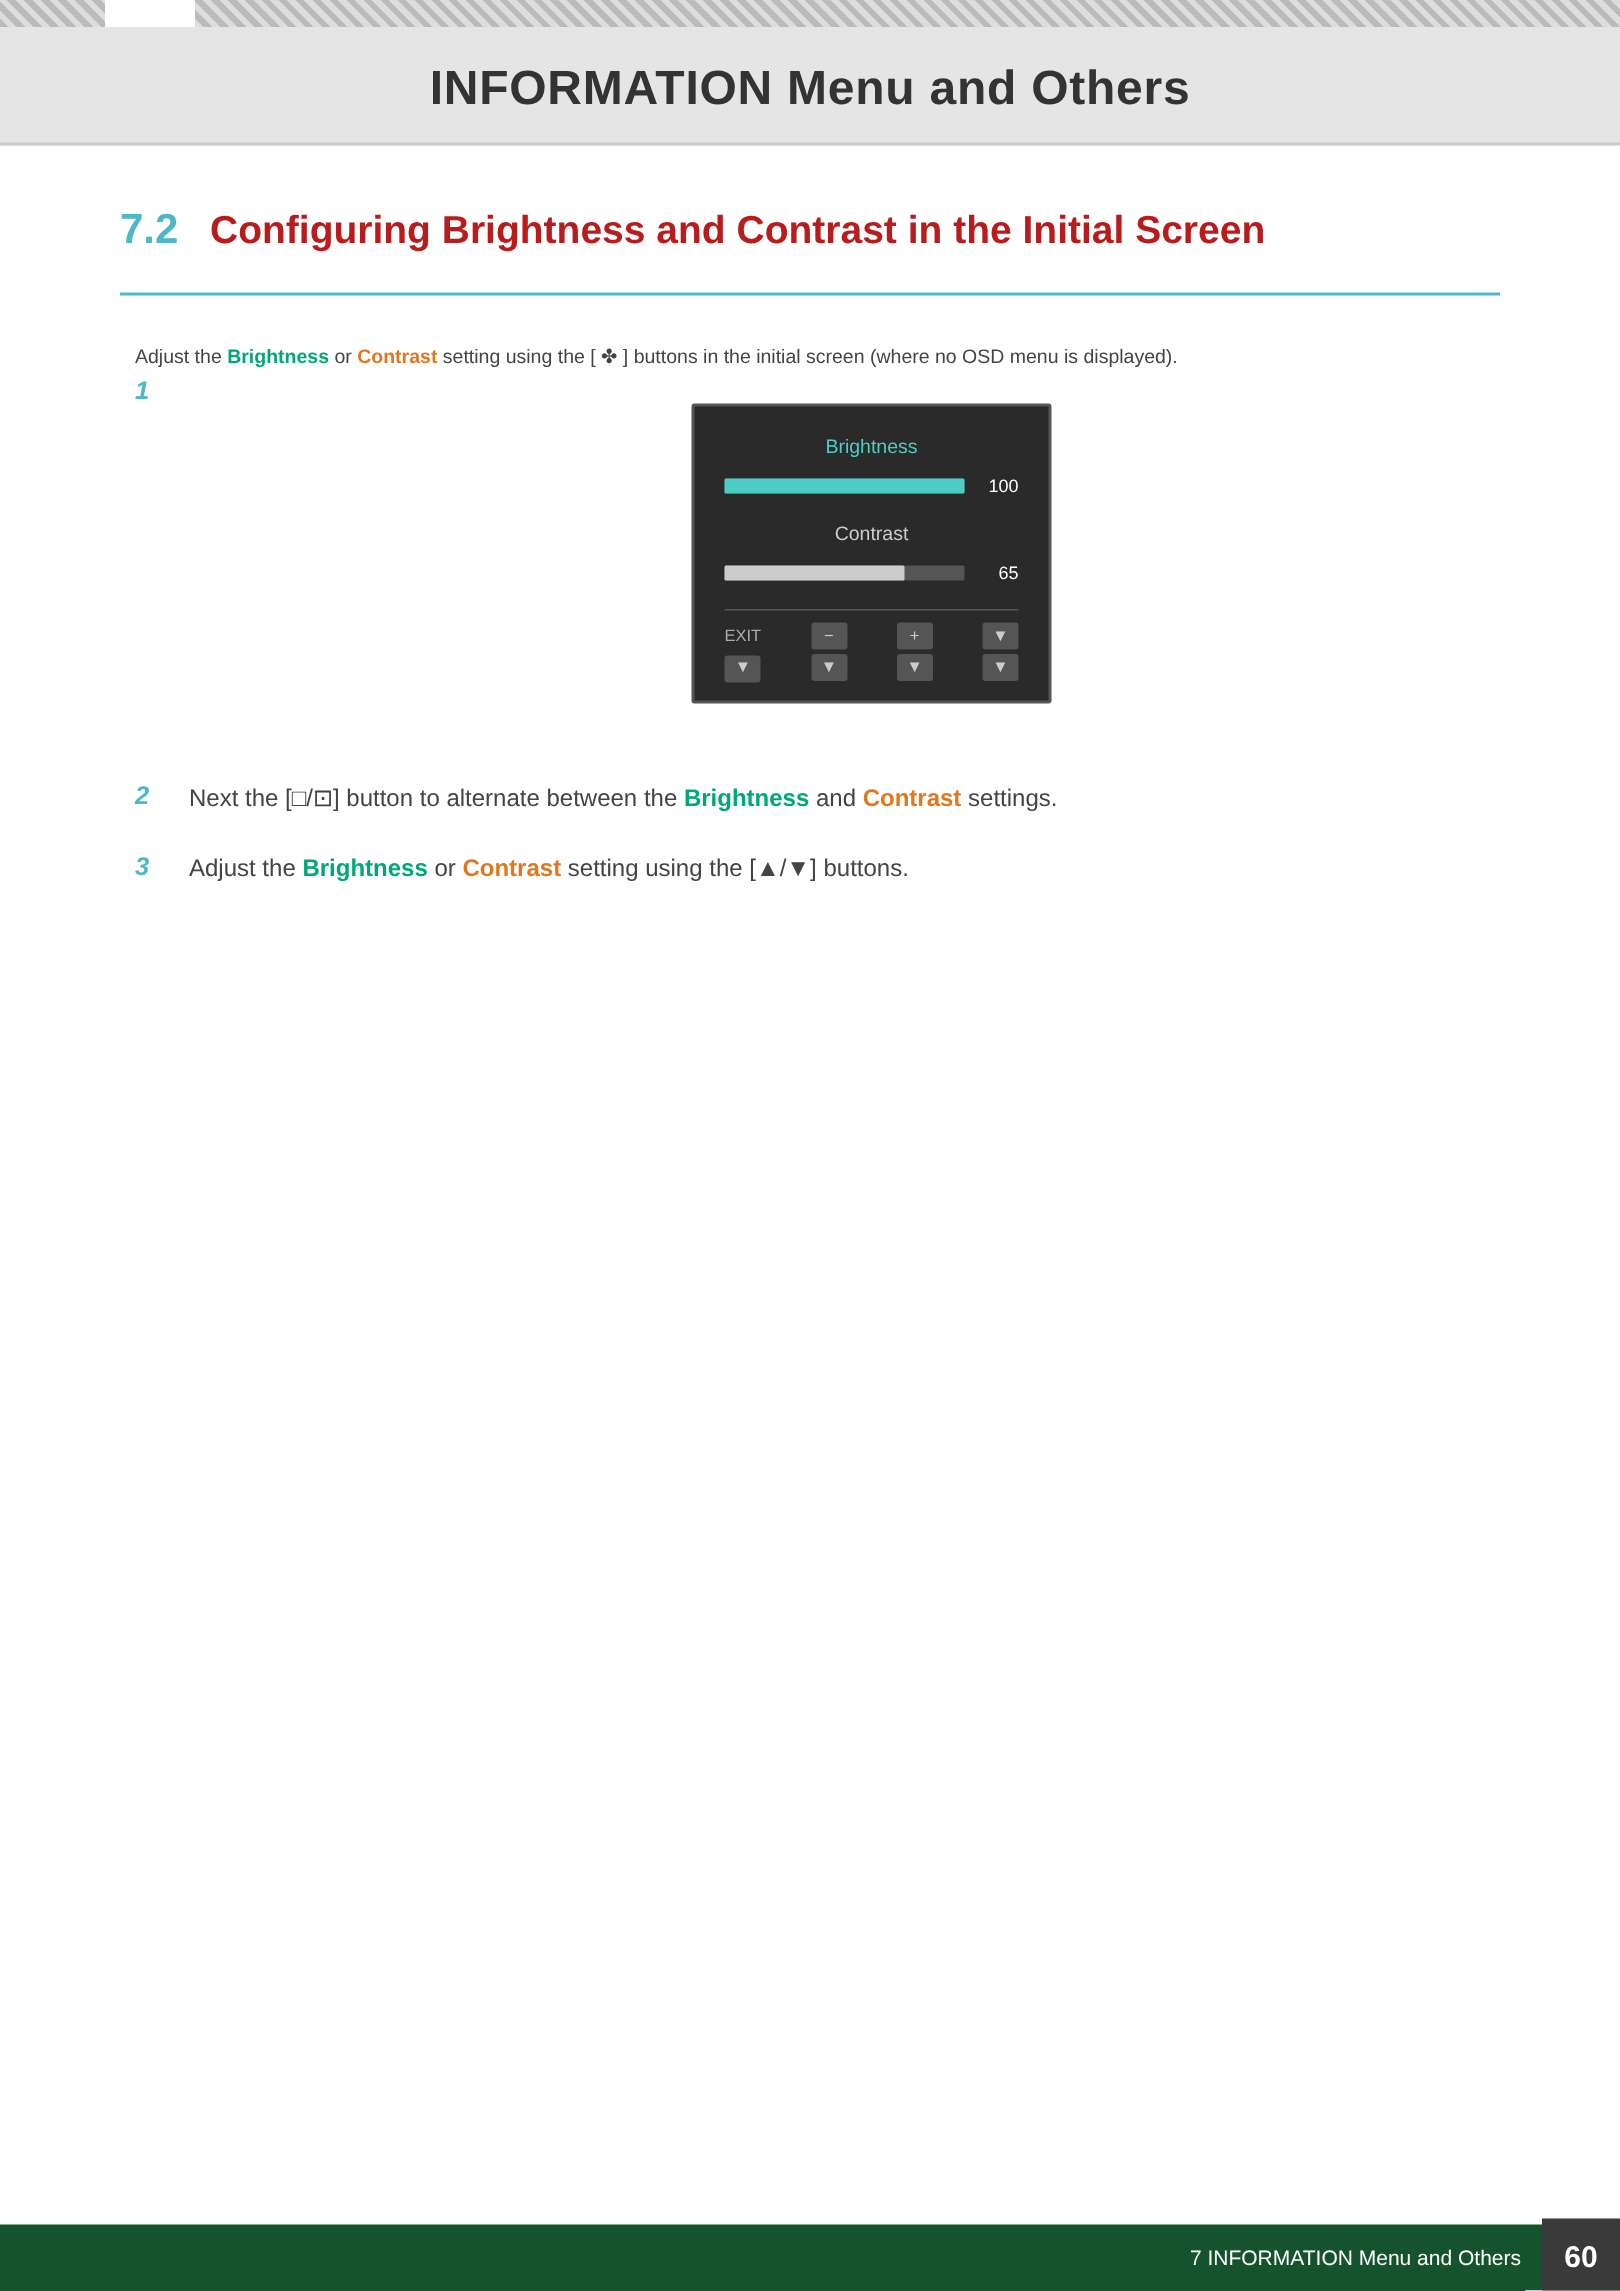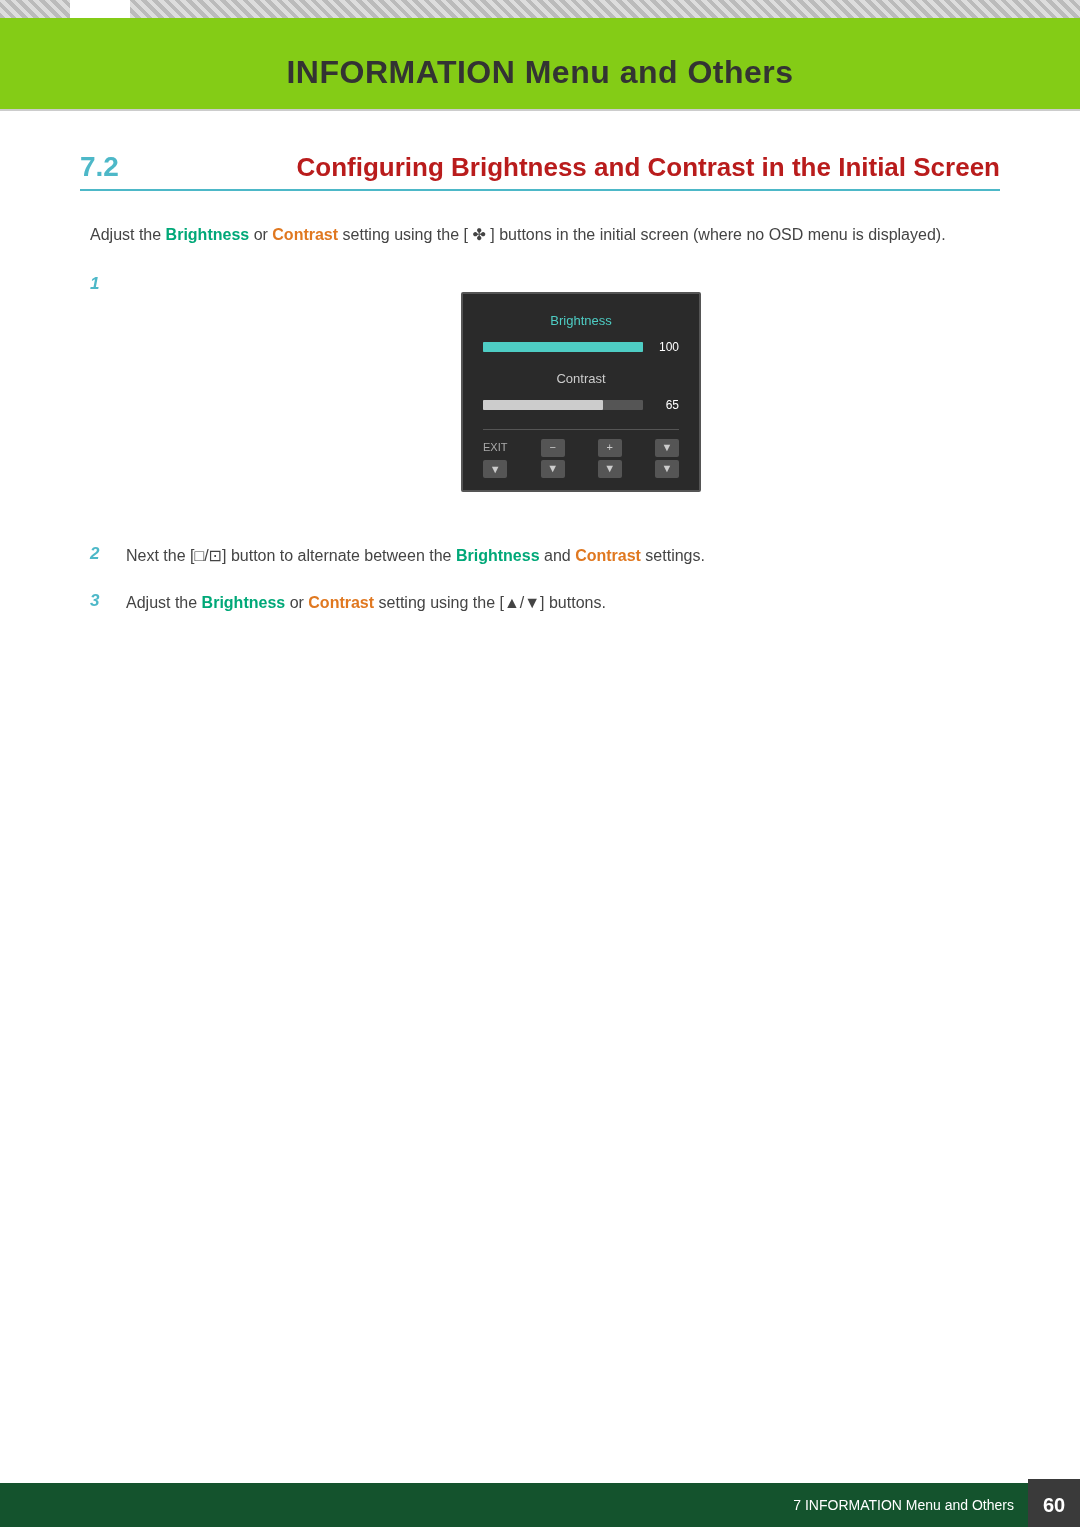--- a/index.html
+++ b/index.html
@@ -31,23 +31,23 @@
       position: absolute;
       top: 0;
       left: 70px;
       width: 60px;
       height: 18px;
       background: #fff;
     }
 
     
     .page-header {
-      background: #84cc16;
+      background: #e5e5e5;
       border-bottom: 2px solid #ccc;
-      padding: 36px 60px 18px 60px;
+      padding: 22px 60px 18px 60px;
       text-align: center;
     }
 
     .page-title {
       font-size: 32px;
       font-weight: bold;
       color: #333;
       letter-spacing: 0.5px;
     }
 
@@ -56,43 +56,41 @@
       padding: 40px 80px 80px 80px;
     }
 
     
     .section-heading {
       display: flex;
       align-items: baseline;
       gap: 20px;
       margin-bottom: 30px;
       border-bottom: 2px solid #4db8c8;
-      padding-bottom: 6px;
-      justify-content: space-between;
+      padding-bottom: 26px;
     }
 
     .section-number {
       font-size: 28px;
       font-weight: bold;
       color: #4db8c8;
       min-width: 40px;
     }
 
     .section-title {
       font-size: 26px;
       font-weight: bold;
       color: #b91c1c;
     }
 
     
     .body-text {
-      font-size: 16px;
+      font-size: 13px;
       line-height: 1.7;
       color: #444;
-      margin-bottom: 24px;
       margin-left: 10px;
     }
 
     .highlight-green {
       color: #00a878;
       font-weight: bold;
     }
 
     .highlight-orange {
       color: #e07820;

